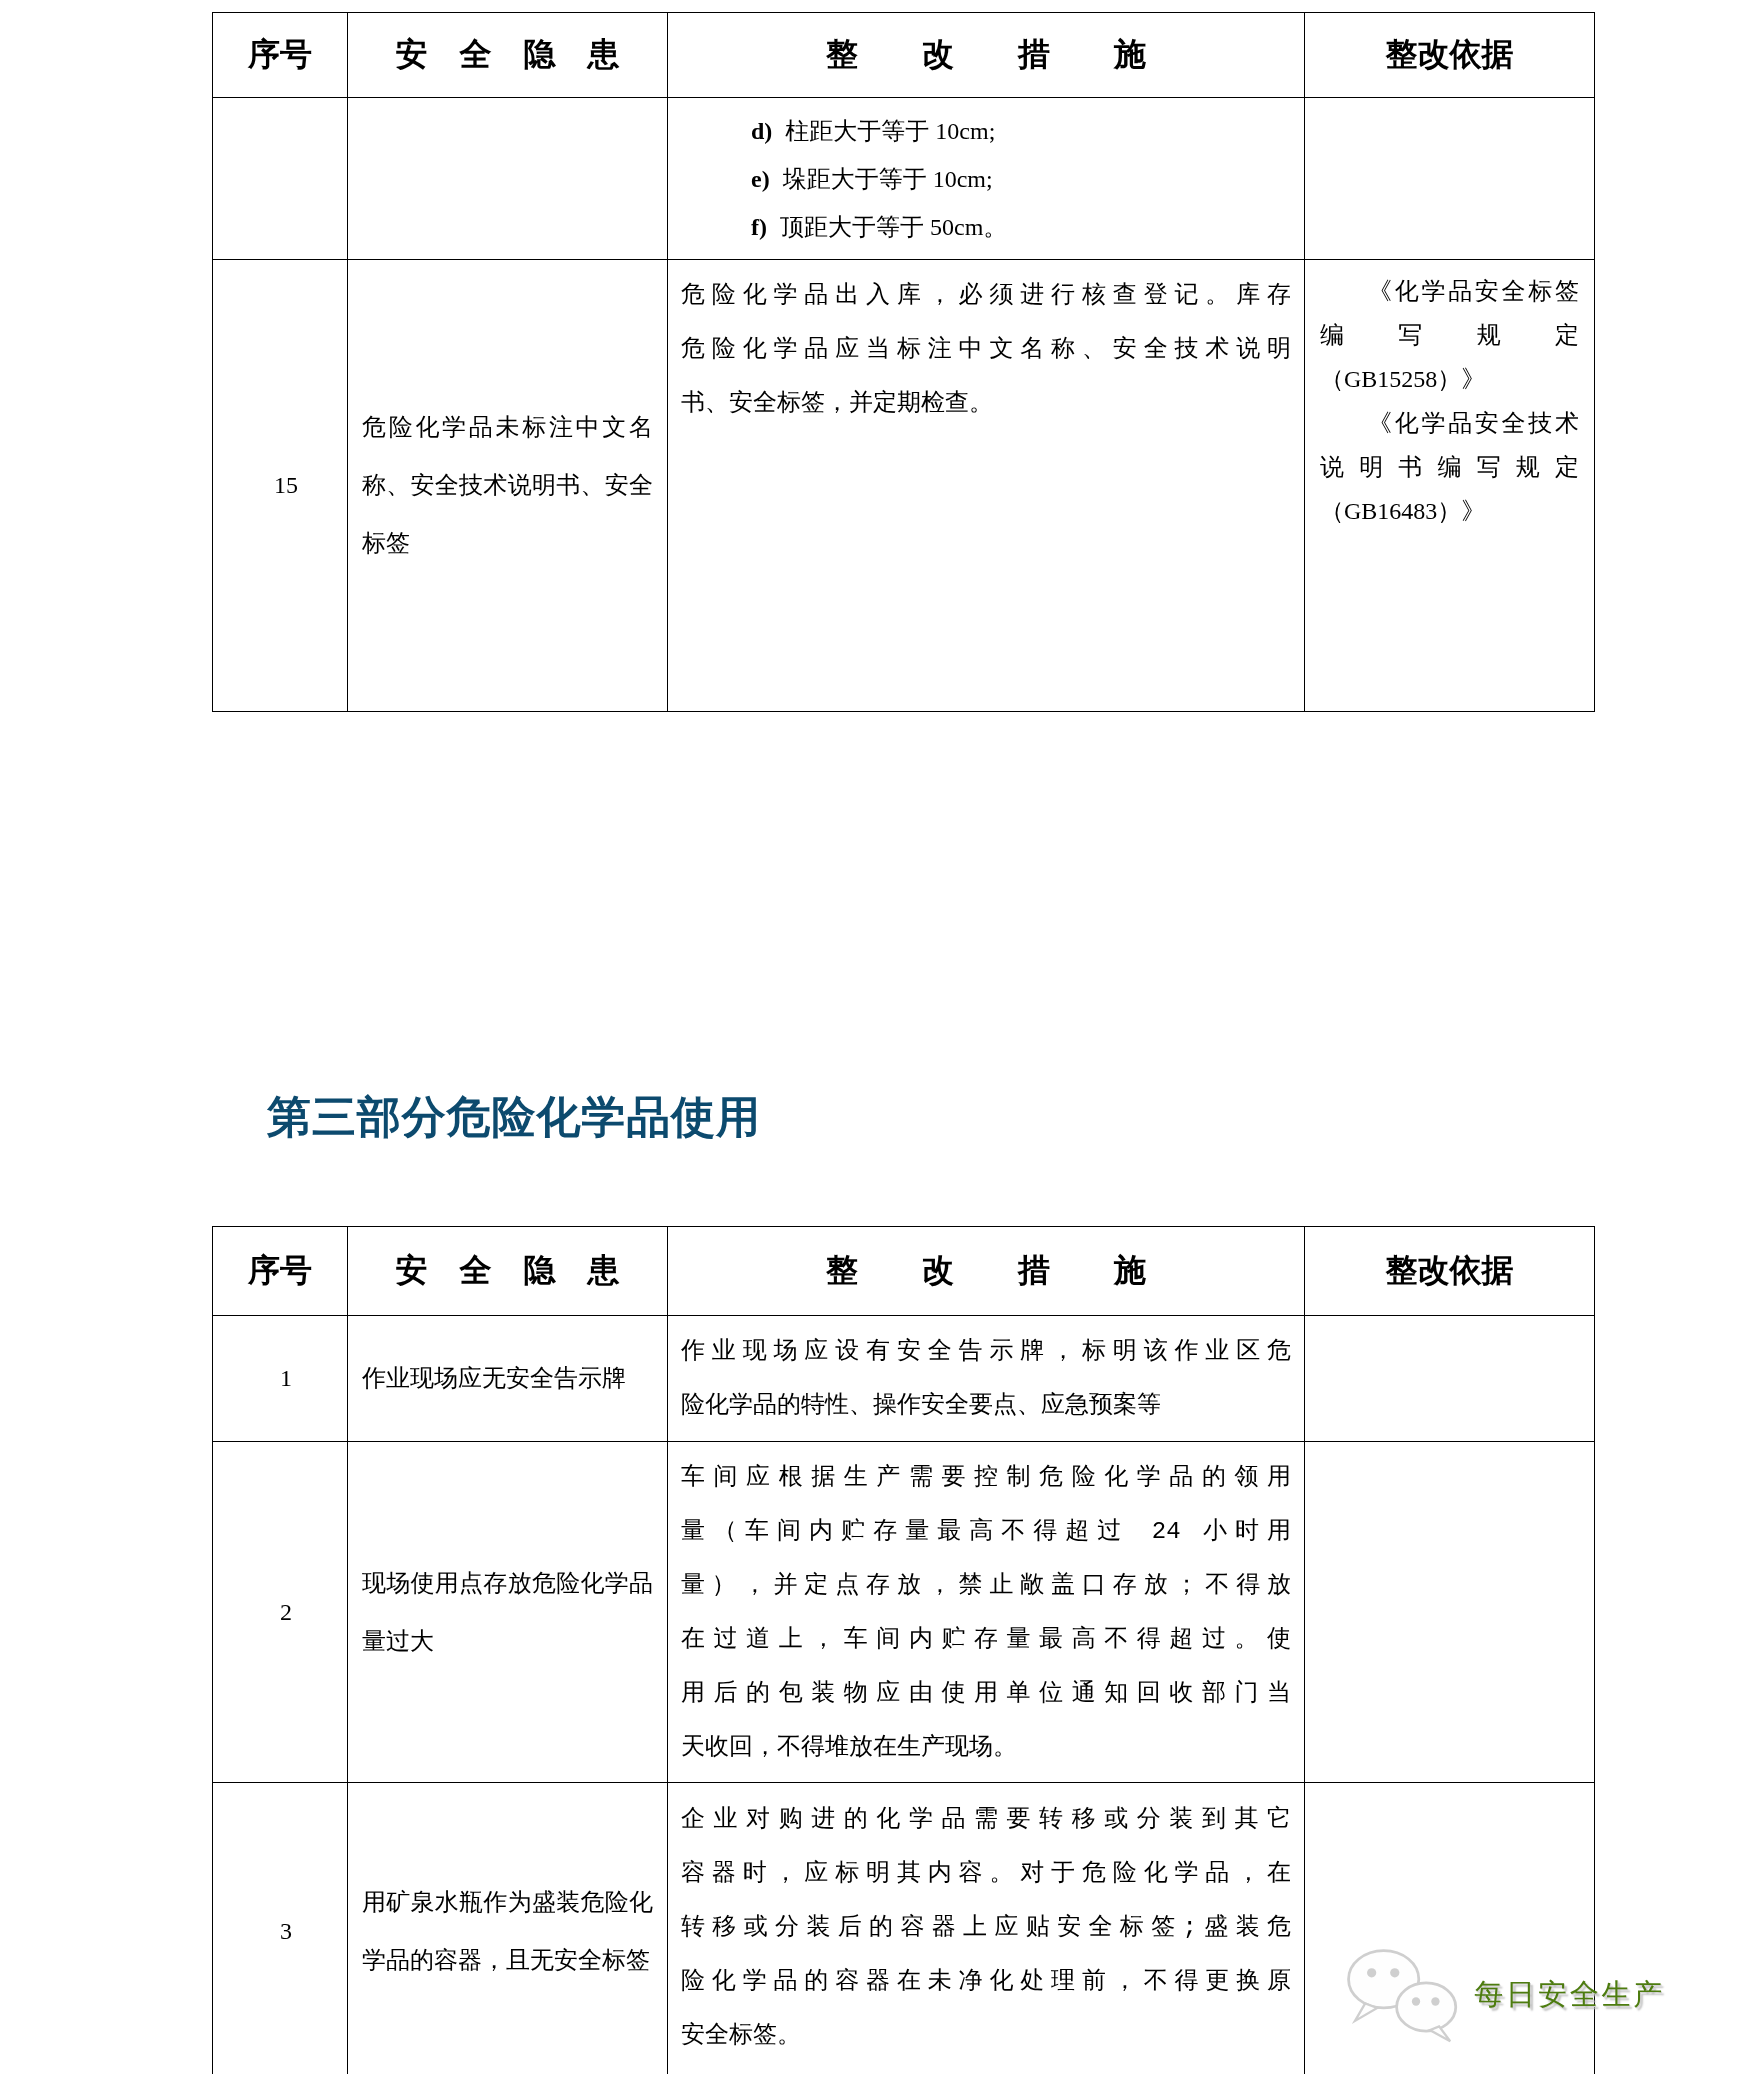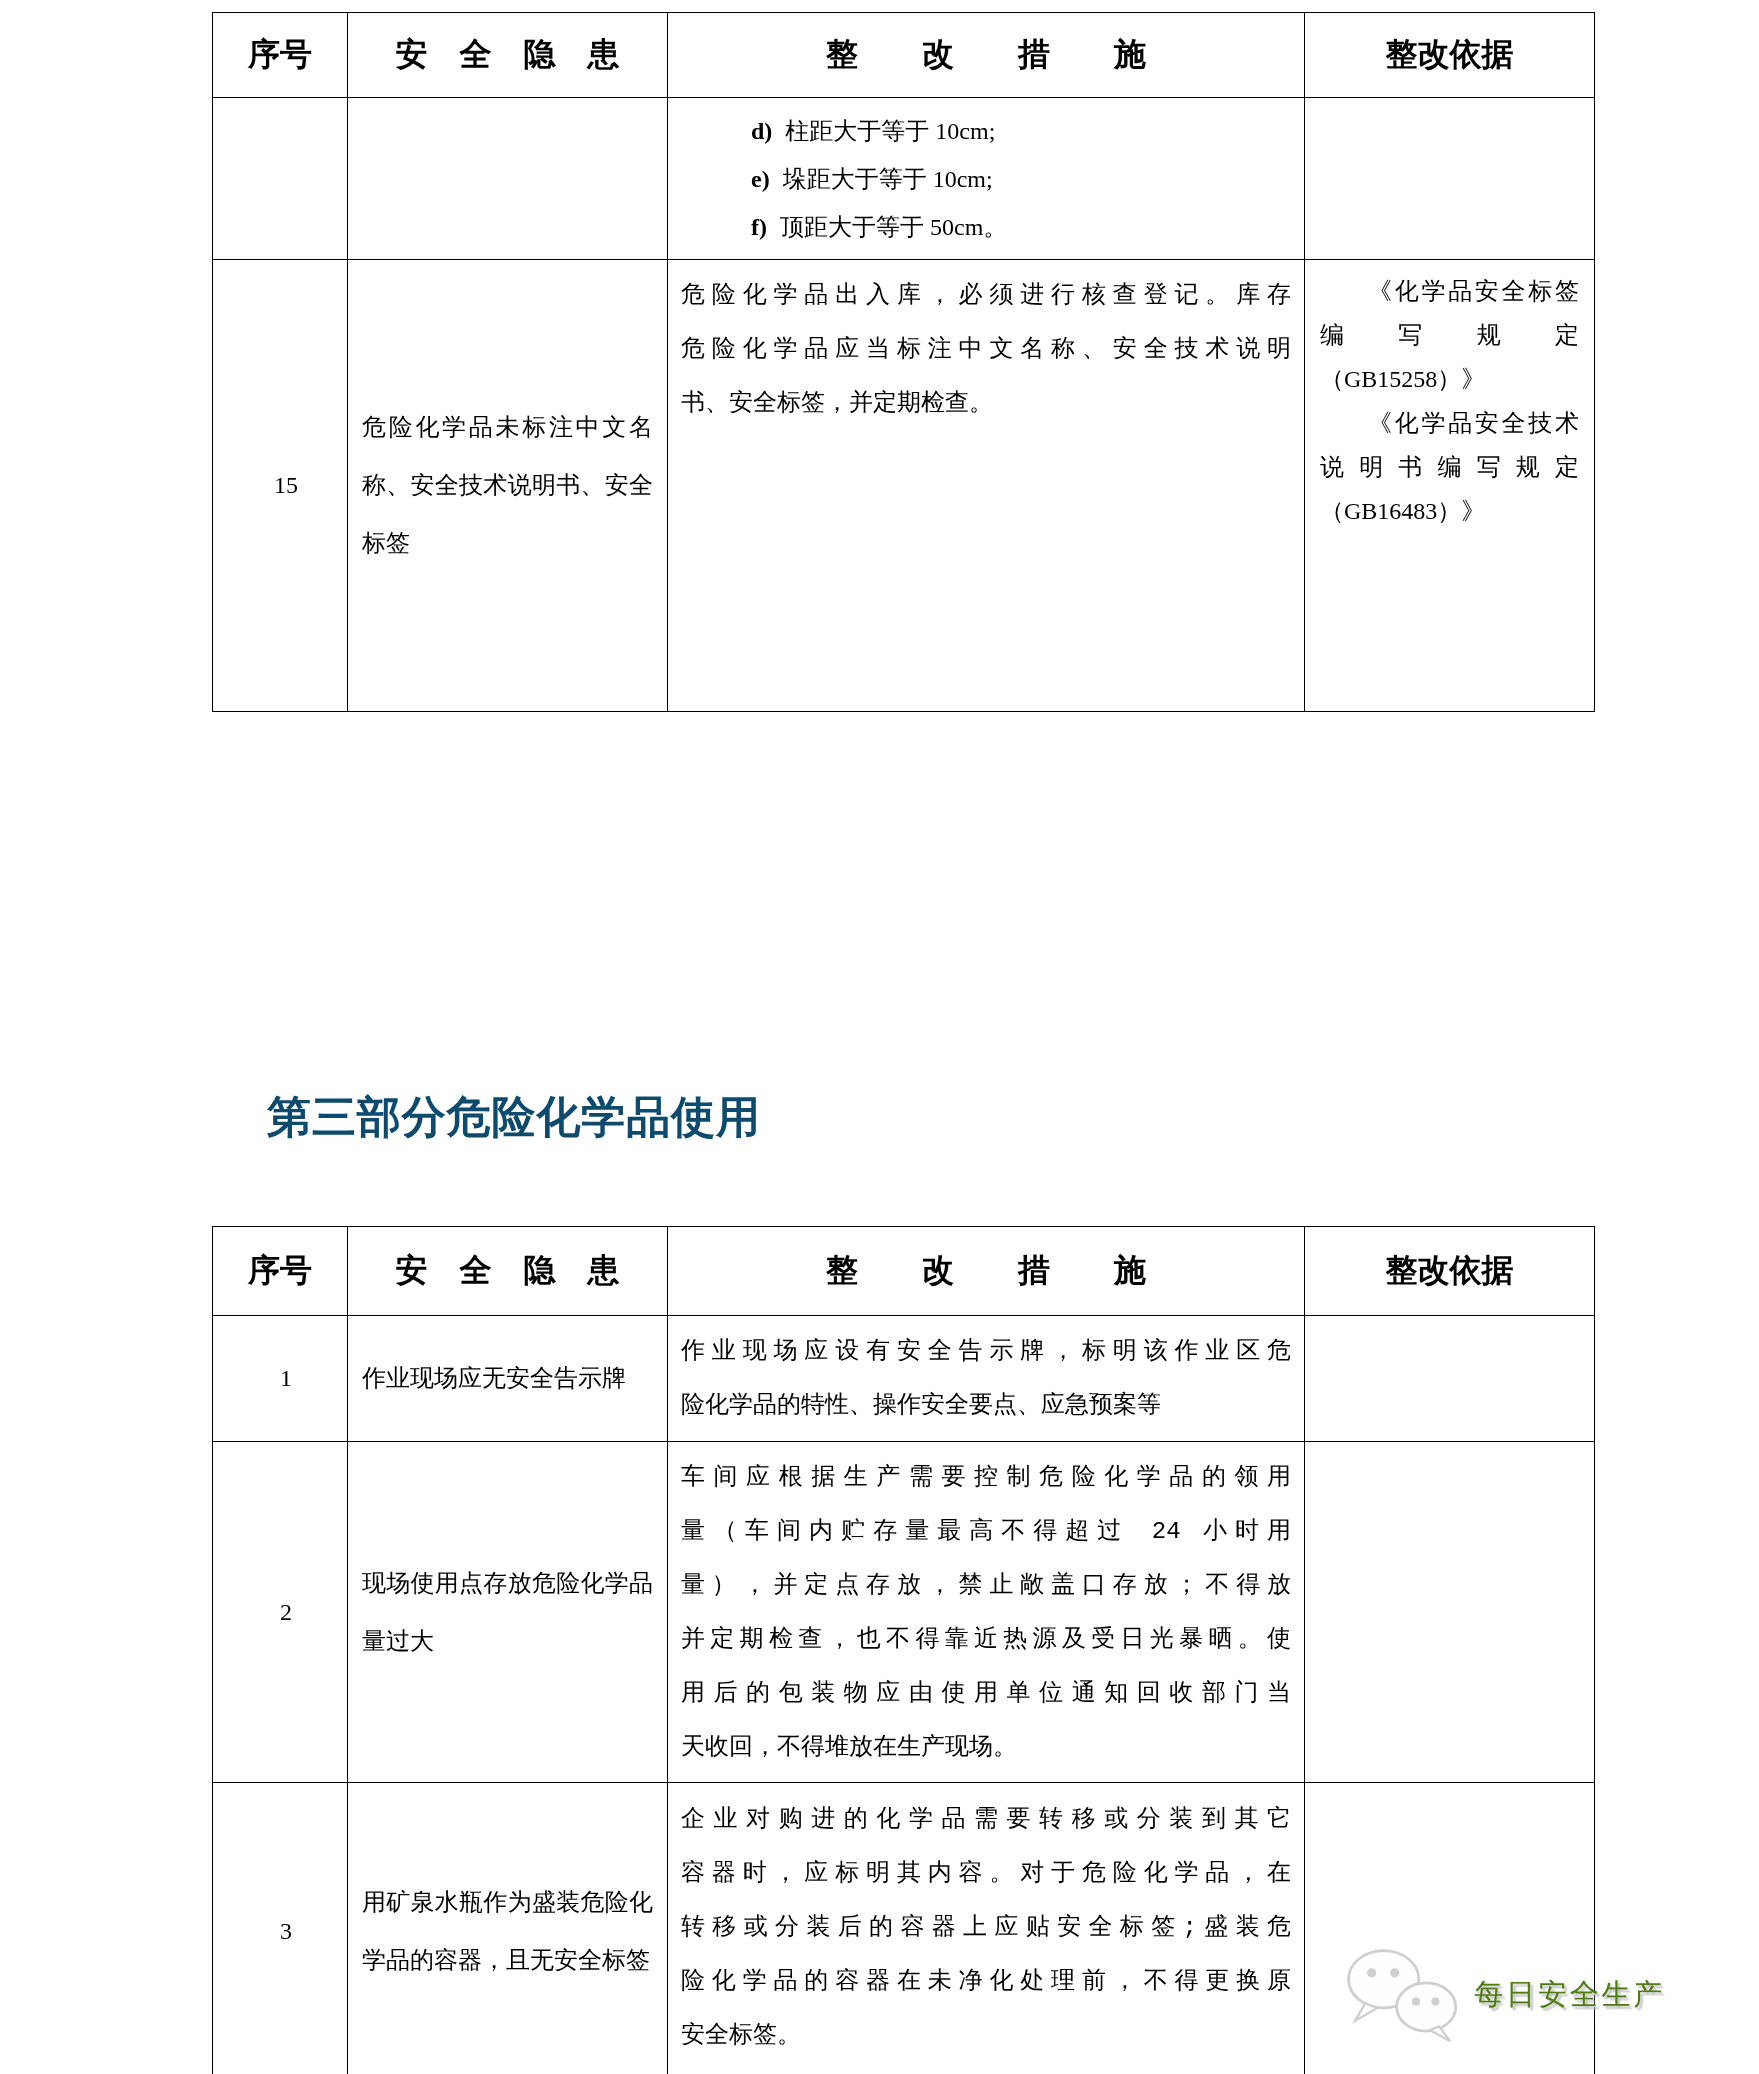--- a/index.html
+++ b/index.html
@@ -175,21 +175,21 @@
       </td>
       <td class="c-basis"></td>
     </tr>
     <tr style="height:336px">
       <td class="c-sn">2</td>
       <td class="c-hazard">现场使用点存放危险化学品量过大</td>
       <td class="c-measure">
         <div class="jline">车间应根据生产需要控制危险化学品的领用</div>
         <div class="jline">量（车间内贮存量最高不得超过 24 小时用</div>
         <div class="jline">量），并定点存放，禁止敞盖口存放；不得放</div>
-        <div class="jline">并定期检查，也不得靠近热源及受日光暴晒。使</div>
+        <div class="jline">在过道上，车间内贮存量最高不得超过。使</div>
         <div class="jline">用后的包装物应由使用单位通知回收部门当</div>
         <div class="jline last">天收回，不得堆放在生产现场。</div>
       </td>
       <td class="c-basis"></td>
     </tr>
     <tr style="height:297px">
       <td class="c-sn">3</td>
       <td class="c-hazard">用矿泉水瓶作为盛装危险化学品的容器，且无安全标签</td>
       <td class="c-measure top">
         <div class="jline">企业对购进的化学品需要转移或分装到其它</div>

